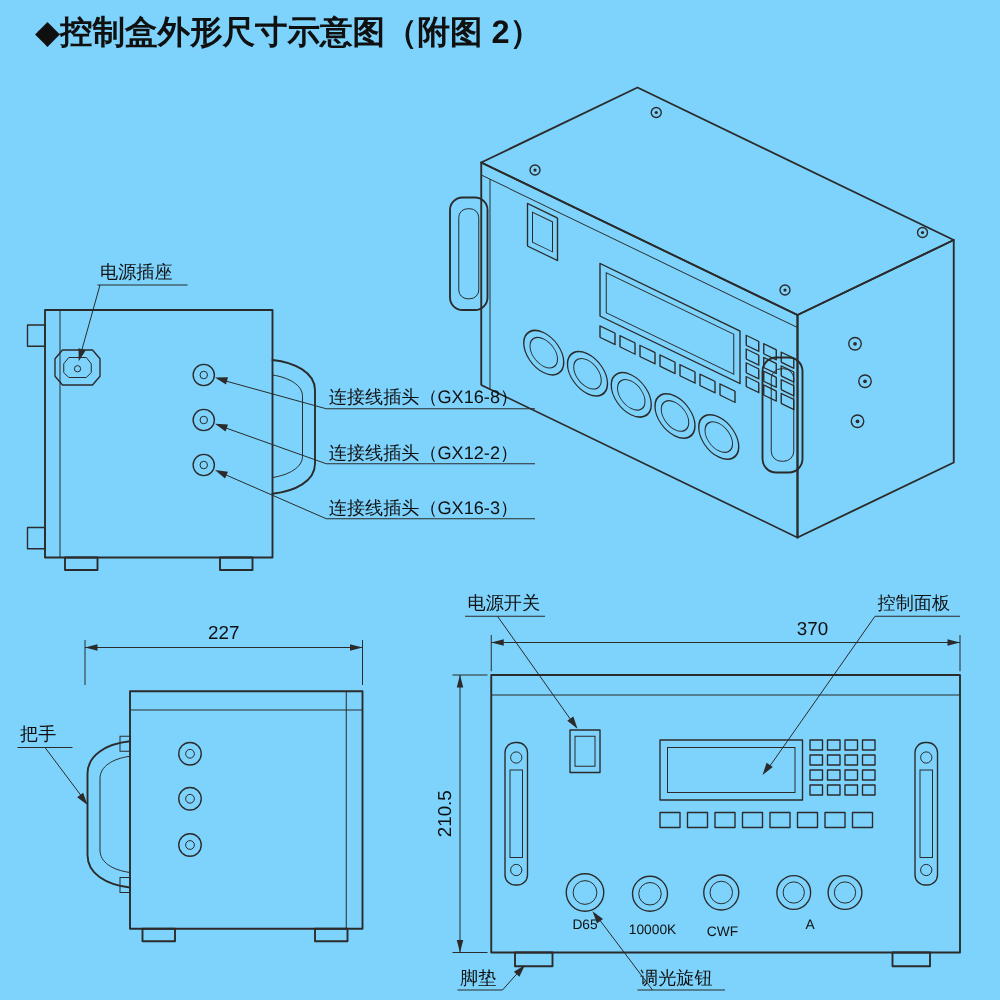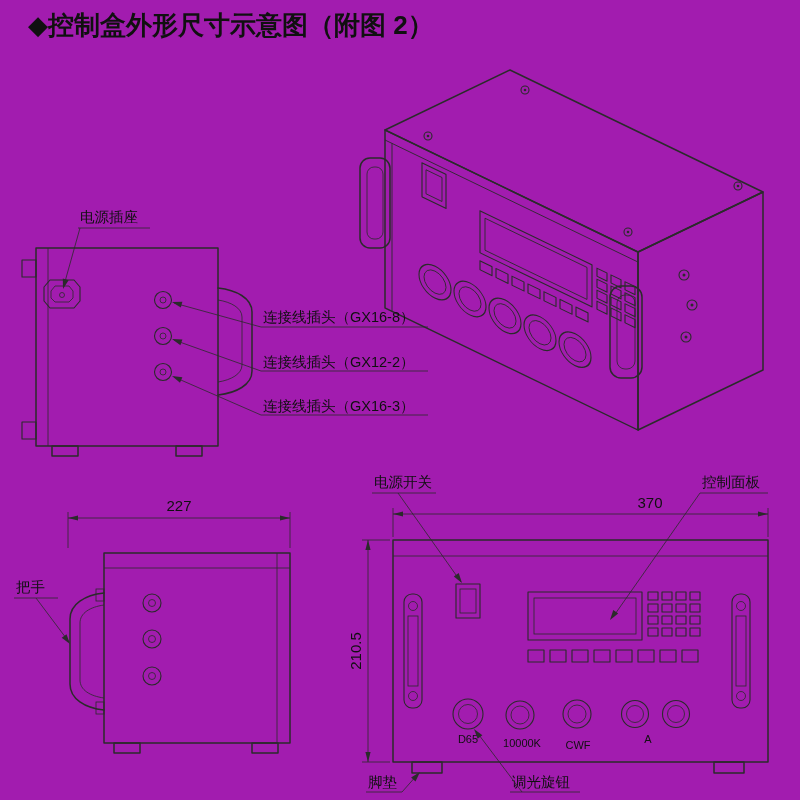--- a/index.html
+++ b/index.html
@@ -1,16 +1,16 @@
 <!DOCTYPE html>
 <html><head>
 <meta charset="utf-8">
 <style>
   html,body{margin:0;padding:0;background:#ffffff;}
-  .stage{width:800px;height:800px;position:relative;background:#a21caf;overflow:hidden;}
+  .stage{width:800px;height:800px;position:relative;background:#7dd3fc;overflow:hidden;}
   svg{display:block;}
   .ln{fill:none;stroke:#2b2b2b;stroke-width:1.5;stroke-linejoin:round;stroke-linecap:round;}
   .md{fill:none;stroke:#2b2b2b;stroke-width:1.1;stroke-linejoin:round;}
   .thin{fill:none;stroke:#2b2b2b;stroke-width:0.8;}
   .fillp{fill:#2b2b2b;stroke:none;}
   text{font-family:"Liberation Sans","DejaVu Sans",sans-serif;fill:#101010;}
   .title-text{font-size:26px;font-weight:700;}
   .lbl{font-size:14.5px;}
   .dim{font-size:15px;}
   .knoblbl{font-size:11px;}

